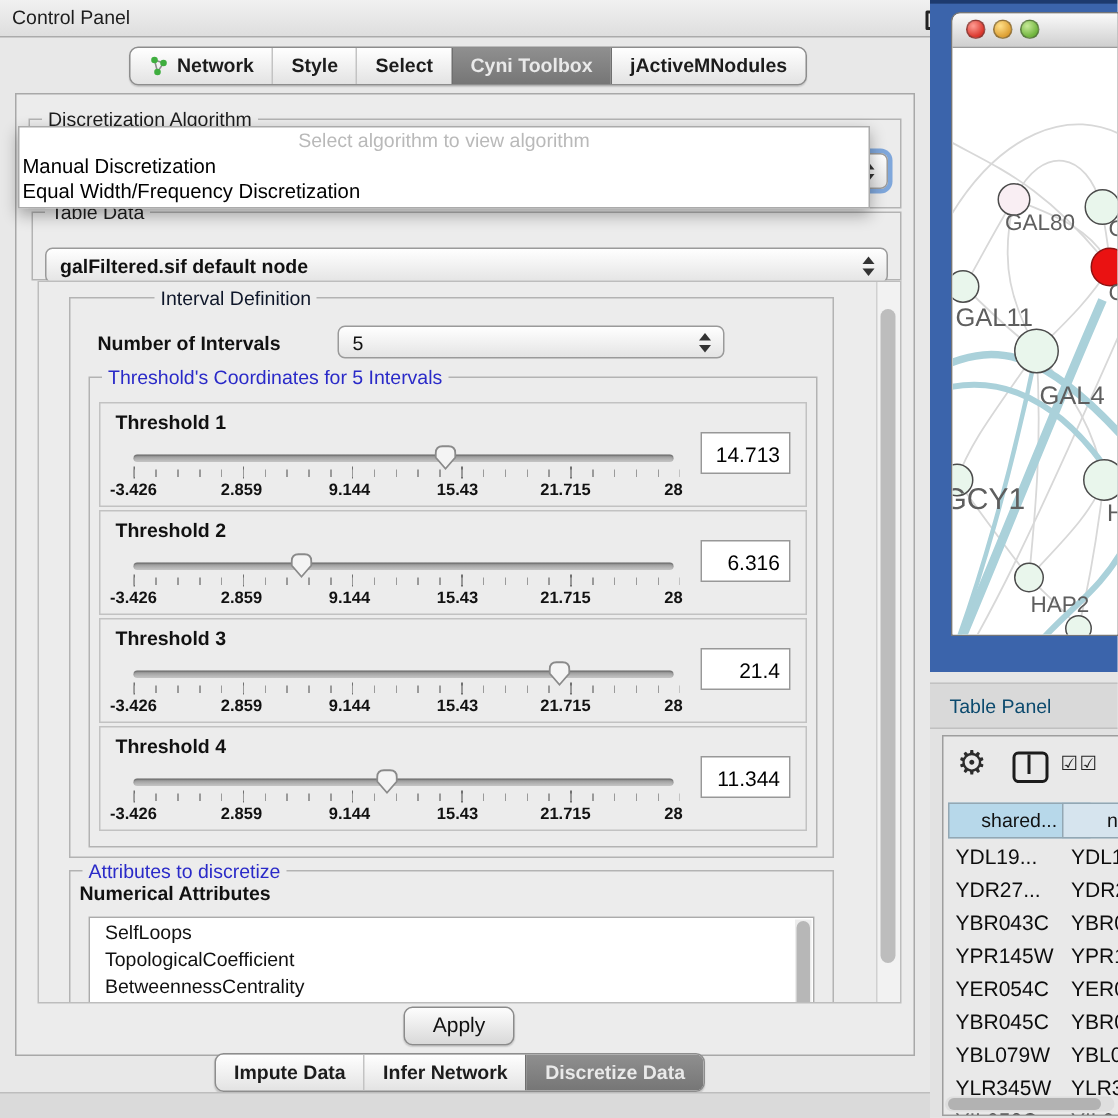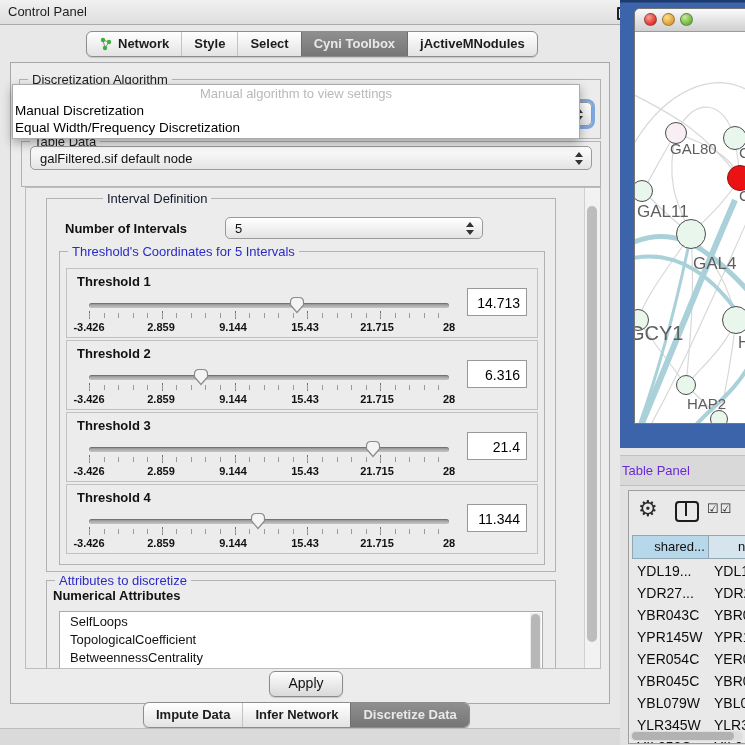--- a/index.html
+++ b/index.html
@@ -75,21 +75,21 @@
   .nettitle{position:relative;height:22px;background:linear-gradient(#fafafa,#cfcfcf);border-bottom:1px solid #9b9b9b;}
   .light{position:absolute;top:4px;width:13px;height:13px;border-radius:50%;box-sizing:border-box;border:1px solid rgba(60,60,60,.45);}
   .light.red{left:9px;background:radial-gradient(circle at 35% 30%,#ff9d94,#da362c 70%);}
   .light.yellow{left:27px;background:radial-gradient(circle at 35% 30%,#ffe08a,#dd9f33 70%);}
   .light.green{left:45px;background:radial-gradient(circle at 35% 30%,#c8eb9a,#6fb43c 70%);}
   .canvas{position:relative;width:110px;height:393px;background:#fff;overflow:hidden;}
   .node{position:absolute;border-radius:50%;border:1.5px solid #4c4c4c;background:#e9f6ec;box-sizing:border-box;}
   .nlabel{position:absolute;font-size:15px;color:#5e5e5e;white-space:nowrap;}
   .tpbar{position:absolute;left:620px;top:455px;width:125px;height:29px;background:#d9d9d9;
      border-top:1px solid #c2c2c2;border-bottom:1px solid #c0c0c0;}
-  .tpbar .t{position:absolute;left:2px;top:7px;font-size:13px;color:#6d28d9;}
+  .tpbar .t{position:absolute;left:13px;top:7px;font-size:13px;color:#0c4a6e;}
   .tpbody{position:absolute;left:620px;top:486px;width:125px;height:259px;background:#e2e2e2;}
   .tpanel{position:absolute;left:8px;top:4px;width:117px;height:252px;border:1px solid #9e9e9e;background:#e9e9e9;overflow:hidden;}
   .gear{position:absolute;left:9px;top:5px;font-size:22px;color:#2c2c2c;}
   .colico{position:absolute;left:46px;top:10px;width:20px;height:17px;border:2px solid #1c1c1c;border-radius:4px;}
   .colico:after{content:"";position:absolute;left:8px;top:0;width:2px;height:13px;background:#1c1c1c;}
   .checks{position:absolute;left:78px;top:10px;font-size:13px;color:#222;letter-spacing:1px;}
   .hdr{position:absolute;top:44px;height:24px;box-sizing:border-box;border:1px solid #93a7b3;font-size:13px;color:#111;line-height:22px;}
   .hdr.c1{left:3px;width:95px;background:#b7d8ea;text-align:center;}
   .hdr.c2{left:79px;width:80px;background:#d6e4ee;padding-left:29px;}
   .trow{position:absolute;left:0;width:160px;height:22px;font-size:14px;color:#0d0d0d;}
@@ -143,21 +143,21 @@
       <div class="combo focused" style="left:10px;top:22px;width:562px;">
         <span class="stepper">
             <span class="up"></span>
             <span class="dn"></span>
           </span>
       </div>
     </div>
 
     <div class="group" style="left:10px;top:78px;width:578px;height:44px;">
       <span class="legend">Table Data</span>
-      <div class="combo" style="left:8px;top:4px;width:562px;">
+      <div class="combo" style="left:8px;top:23px;width:562px;font-weight:bold;">
         <span>galFiltered.sif default node</span>
         <span class="stepper">
             <span class="up"></span>
             <span class="dn"></span>
           </span>
       </div>
     </div>
 
     <div class="viewport">
 
@@ -277,21 +277,21 @@
 
       <div class="vscroll">
           <div class="thumb"></div>
         </div>
     </div>
 
     <div class="applybtn">Apply</div>
   </div>
 
   <div class="popup">
-    <div class="hint">Manual algorithm to view settings</div>
+    <div class="hint">Select algorithm to view algorithm</div>
     <div class="opt bold">Manual Discretization</div>
     <div class="opt">Equal Width/Frequency Discretization</div>
   </div>
 
   <div class="segbar" style="left:143px;top:702px;">
     <div class="seg">
         <span>Impute Data</span>
       </div>
     <div class="seg">
         <span>Infer Network</span>

